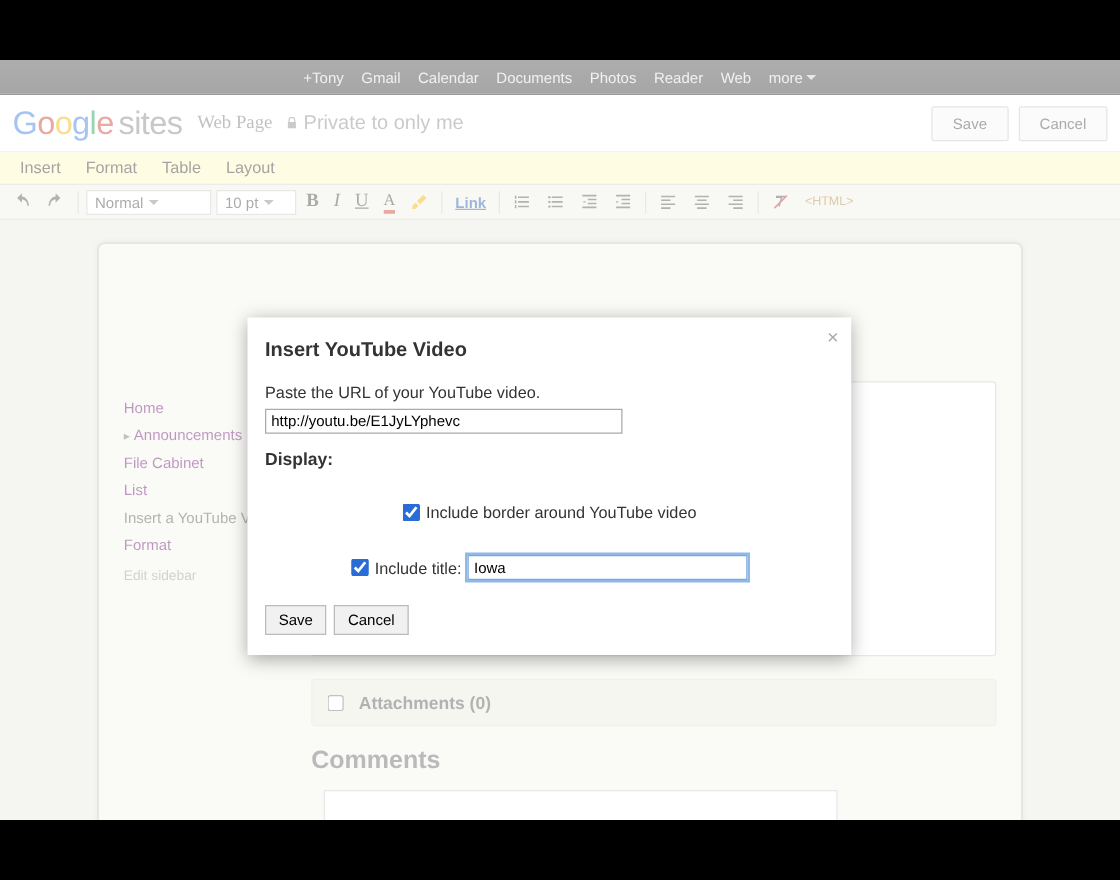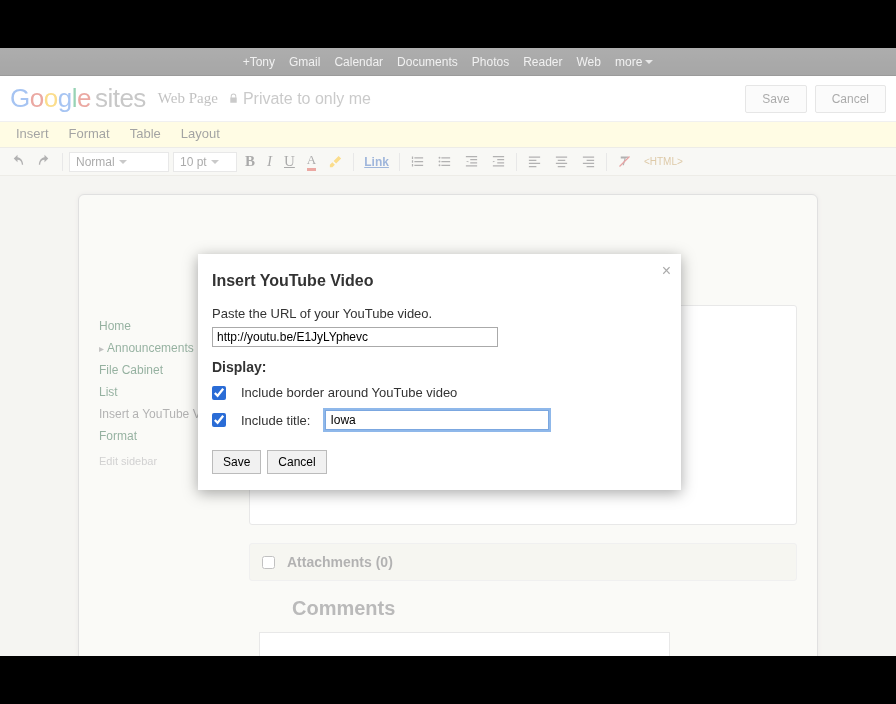--- a/index.html
+++ b/index.html
@@ -34,39 +34,39 @@
 .toolbar .sel{background:#fff;border:1px solid #ccc;padding:2px 6px;display:flex;align-items:center;gap:4px;}
 .toolbar .sel::after{content:"";border-top:4px solid #888;border-left:4px solid transparent;border-right:4px solid transparent;}
 .toolbar .tbtn{padding:2px 4px;cursor:pointer;display:flex;align-items:center;}
 .toolbar .sep{width:1px;height:18px;background:#ccc;margin:0 2px;}
 .toolbar svg{width:15px;height:15px;fill:#555}
 .toolbar .link{color:#2a5db0;font-weight:bold;text-decoration:underline;}
 
 .contentwrap { height:calc(100% - 128px); background:#e9e8e2; position:relative; overflow:hidden; }
 .card { position:absolute; left:78px; top:18px; right:78px; bottom:-10px; background:#f4f3ee; border:1px solid #bbb; border-radius:6px; padding:20px 0 0 0; box-shadow:0 0 4px rgba(0,0,0,0.1);}
 .sidebar { position:absolute; left:20px; top:120px; width:140px; font-size:12px; color:#6b8ab4; }
-.sidebar .sitem{padding:4px 0;color:#14532d;cursor:pointer;}
+.sidebar .sitem{padding:4px 0;color:#701a75;cursor:pointer;}
 .sidebar .sitem.sel{color:#555;}
 .sidebar .sitem.head::before{content:"▸";color:#777;margin-right:3px;font-size:10px;}
 .sidebar .edit{color:#999;font-size:11px;margin-top:8px;}
 .maincol { position:absolute; left:170px; right:20px; top:110px; bottom:0; }
 .editorbox { border:1px solid #ccc; background:#fff; height:220px; margin-bottom:18px; border-radius:3px;}
 .attachrow { background:#eceae0; border:1px solid #ddd; border-radius:3px; padding:10px 12px; display:flex; align-items:center; gap:8px; color:#555; font-size:14px; font-weight:bold;}
 .attachrow input{margin-right:4px}
-.comments { margin-top:16px; font-size:20px; color:#666; font-weight:bold;margin-left:43px;}
+.comments { margin-top:16px; font-size:20px; color:#666; font-weight:bold;}
 .cbox{margin-top:12px;margin-left:10px;border:1px solid #ccc;background:#fff;height:80px;width:75%}
 
 .modal { position:absolute; z-index:10; left:198px; top:206px; width:483px; background:#fff; box-shadow:0 3px 14px rgba(0,0,0,0.35); padding:18px 14px 16px 14px; font-size:13px; color:#333; }
 .modal .close{position:absolute;right:10px;top:8px;color:#aaa;font-size:16px;cursor:pointer;}
 .modal h2{font-size:16px;color:#333;margin-bottom:16px;font-weight:bold;}
 .modal .sub{margin-bottom:6px;font-size:13px;color:#333;}
 .modal .urlinput{width:286px;padding:2px 4px;border:1px solid #aaa;font-size:12px;font-family:Arial;}
 .modal .ex{font-size:13px;color:#333;line-height:1.35;margin-top:4px;}
 .modal .disphdr{font-weight:bold;margin-top:12px;font-size:14px;}
-.modal .row{margin-top:10px;display:flex;align-items:center;gap:15px;}
+.modal .row{margin-top:27px;display:flex;align-items:center;gap:5px;justify-content:center;}
 .modal input[type=checkbox]{accent-color:#2a6cd6;width:14px;height:14px;}
 .modal .titleinput{flex:0 0 224px;padding:2px 4px;border:1px solid #7ba7e0;outline:2px solid #8fb8ea;font-size:12px;}
 .modal .btnrow{margin-top:20px;display:flex;gap:6px;}
 .modal .mbtn{background:#f1f1f1;border:1px solid #bbb;padding:4px 10px;font-size:12px;cursor:pointer;}
 </style>
 </head>
 <body>
 
 <div class="viewport">
 

